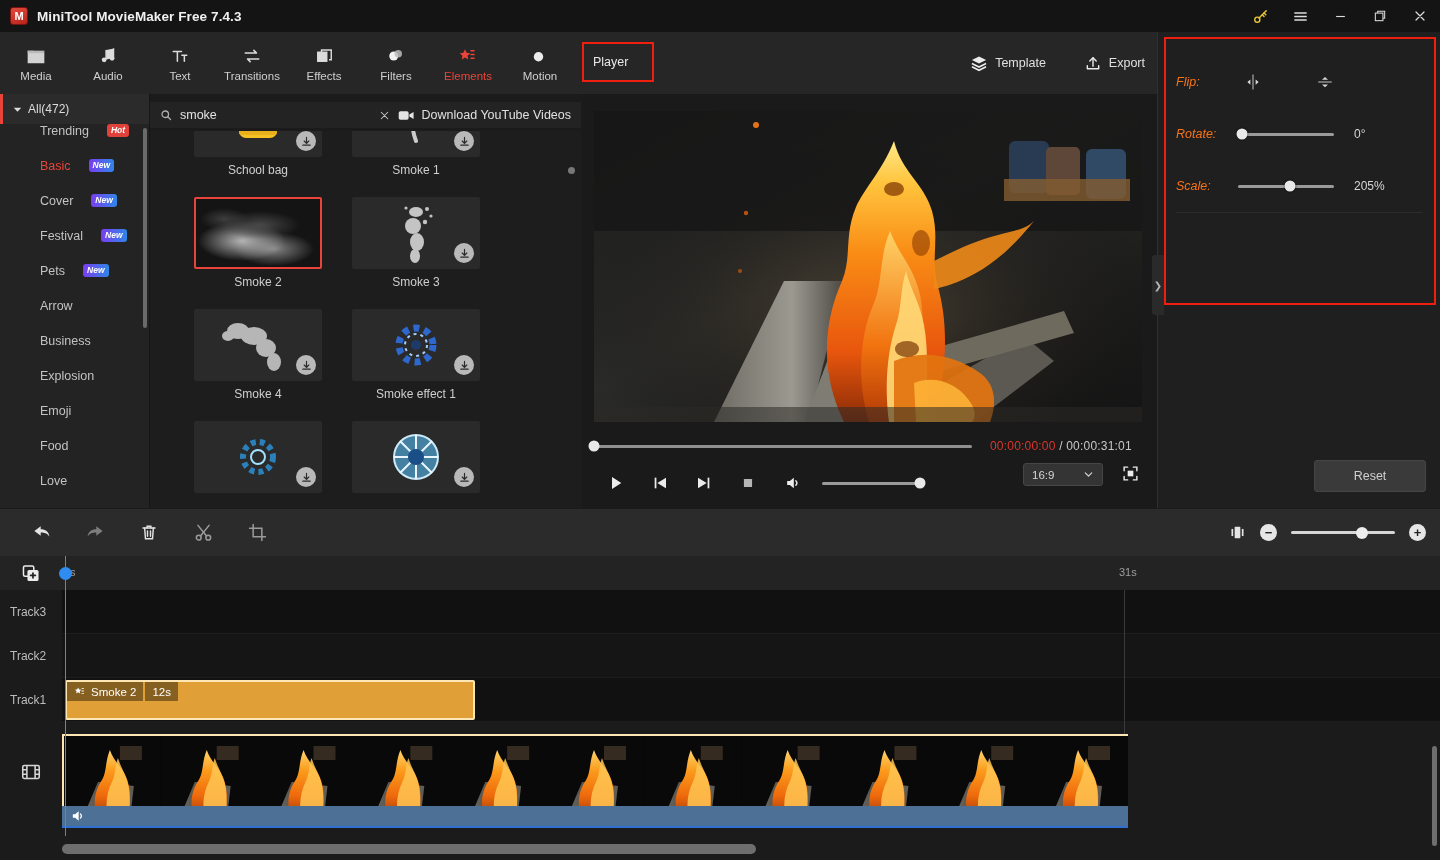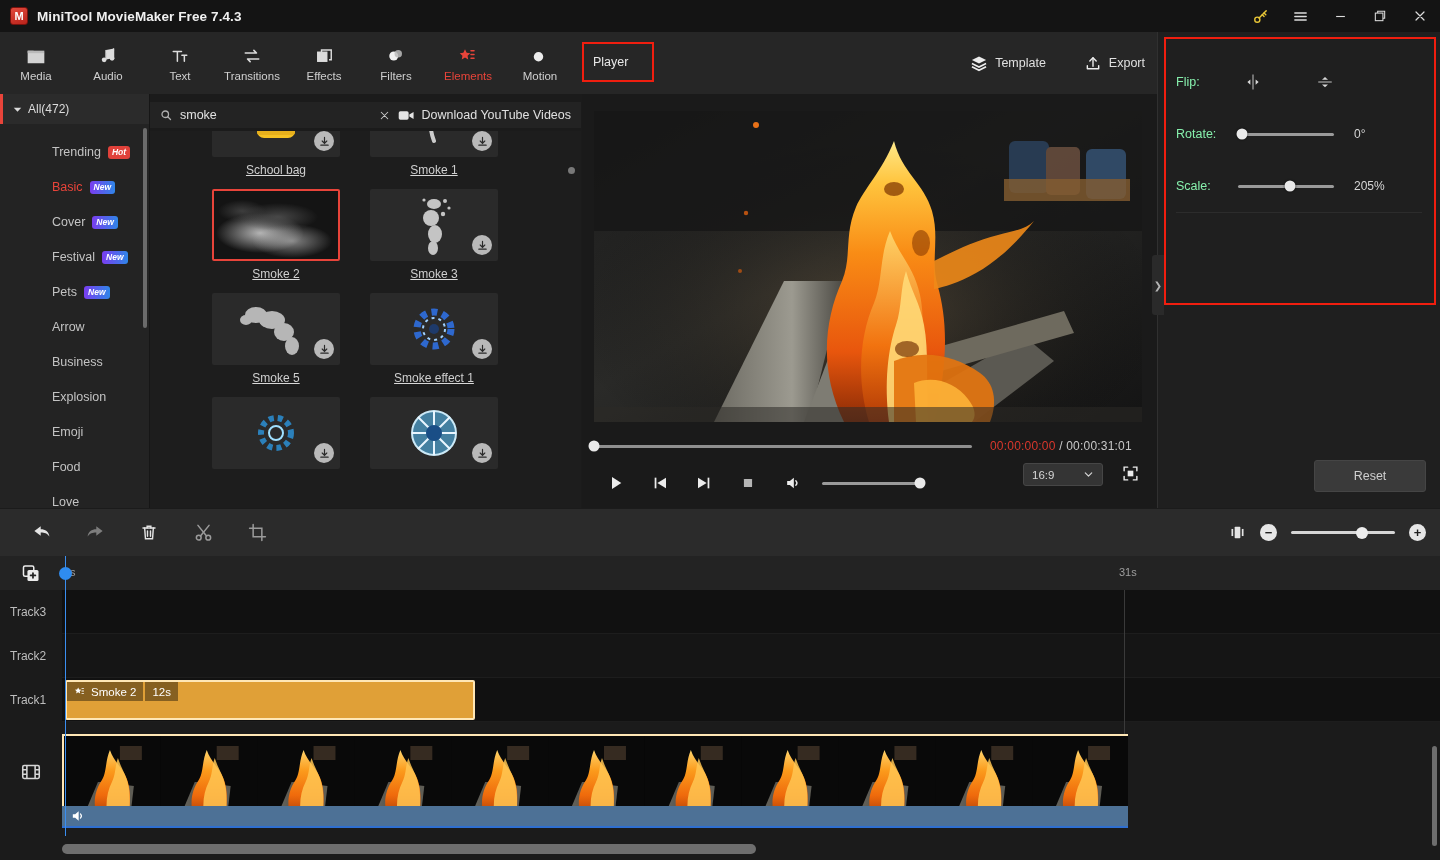--- a/index.html
+++ b/index.html
@@ -67,21 +67,21 @@
   .prop-hl {
     position:absolute; left:6px; top:5px; width:272px; height:268px;
     border:2px solid #f01e0f; pointer-events:none; z-index:5;
   }
   .prop-title {
     height:58px; display:flex; align-items:center; padding-left:14px;
     font-size:12.5px; color:#e6e6e6; background:#262626;
   }
   .prop-body { padding:24px 18px 0 18px; }
   .prop-row { display:flex; align-items:center; height:52px; }
-  .prop-label { width:62px; font-size:12.5px; color:#86efac; }
+  .prop-label { width:62px; font-size:12.5px; color:#f97316;font-style:italic; }
   .flip-btns { display:flex; gap:50px; padding-left:4px; }
   .flip-btn { width:22px; height:22px; display:flex; align-items:center; justify-content:center; cursor:pointer;}
 
   .slider-wrap { position:relative; width:96px; display:flex; align-items:center; }
   .slider {
     position:relative; width:96px; height:3px; background:#9a9a9a; border-radius:2px;
   }
   .slider-knob {
     position:absolute; top:50%; width:11px; height:11px; border-radius:50%;
     background:#e9e9e9; transform:translate(-50%,-50%); cursor:pointer;
@@ -106,22 +106,22 @@
   .cat-sidebar {
     position:absolute; top:94px; left:0; width:150px; height:414px;
     background:#232323; overflow:hidden;
   }
   .cat-all {
     height:30px; display:flex; align-items:center; gap:6px; padding-left:10px;
     background:#2b2b2b; font-size:12px; color:#dcdcdc; cursor:pointer;
     border-left:3px solid #e8443a;
   }
   .cat-item {
-    height:35px; display:flex; align-items:flex-end; padding-left:52px;
-    font-size:12.5px; color:#c3c3c3; cursor:pointer; gap:7px;
+    height:35px; display:flex; align-items:flex-start; padding-left:40px;
+    font-size:12.5px; color:#c3c3c3; cursor:pointer; gap:18px;
   }
   .cat-item.active { color:#e8443a; }
   .tag {
     font-size:8.5px; font-weight:bold; color:#fff; border-radius:3px;
     padding:1px 4px; line-height:11px; font-style:italic;
   }
   .tag-hot { background:#e0413a; }
   .tag-new { background:linear-gradient(90deg,#7a3df0,#2f86e8); }
   .cat-scroll {
     position:absolute; right:3px; top:34px; width:4px; height:200px;
@@ -138,22 +138,22 @@
   .search-val { font-size:12.5px; color:#e2e2e2; }
   .search-clear { width:26px; display:flex; align-items:center; justify-content:center; color:#c6c6c6; cursor:pointer; font-size:14px;}
   .yt-dl { display:flex; align-items:center; gap:7px; padding-right:10px; font-size:12.5px; color:#e0e0e0; cursor:pointer; }
 
   
   .elem-panel {
     position:absolute; top:131px; left:150px; width:431px; height:377px;
     background:#1d1d1d; overflow:hidden;
   }
   .elem-grid {
-    position:absolute; top:-46px; left:18px; width:431px;
-    display:flex; flex-wrap:wrap; padding: 0 44px; gap:0 30px;text-decoration:underline;
+    position:absolute; top:-46px; left:0; width:431px;
+    display:flex; flex-wrap:wrap; padding: 0 44px; gap:8px 30px;
   }
   .elem-cell { width:128px; margin-bottom:12px; }
   .elem-thumb {
     position:relative; width:128px; height:72px; background:#2a2a2a;
     border-radius:2px; overflow:hidden; cursor:pointer;
     display:flex; align-items:center; justify-content:center;
   }
   .elem-cell.selected .elem-thumb { border:2px solid #e8443a; }
   .elem-name { text-align:center; font-size:12px; color:#cfcfcf; margin-top:6px; }
   .dl-badge {
@@ -609,21 +609,21 @@
               <ellipse cx="58" cy="48" rx="7" ry="9"></ellipse>
               <ellipse cx="12" cy="22" rx="6" ry="5"></ellipse>
             </g>
           </svg>
           <div class="dl-badge">
             <svg width="11" height="11" viewBox="0 0 24 24" fill="none" stroke="#2a2a2a" stroke-width="2.6" stroke-linecap="round">
                 <path d="M12 3v12M7 11l5 5 5-5M4 20h16"></path>
               </svg>
           </div>
         </div>
-        <div class="elem-name">Smoke 5</div>
+        <div class="elem-name">Smoke 4</div>
       </div>
 
       <div class="elem-cell">
         <div class="elem-thumb">
           <svg width="56" height="56" viewBox="0 0 56 56">
             <circle cx="28" cy="28" r="17" fill="none" stroke="#2f6fe0" stroke-width="7" stroke-dasharray="6 5" opacity=".9"></circle>
             <circle cx="28" cy="28" r="11" fill="none" stroke="#9fd0ff" stroke-width="2" stroke-dasharray="3 4"></circle>
             <circle cx="28" cy="28" r="5" fill="#1b3f7a" opacity=".8"></circle>
           </svg>
           <div class="dl-badge">

